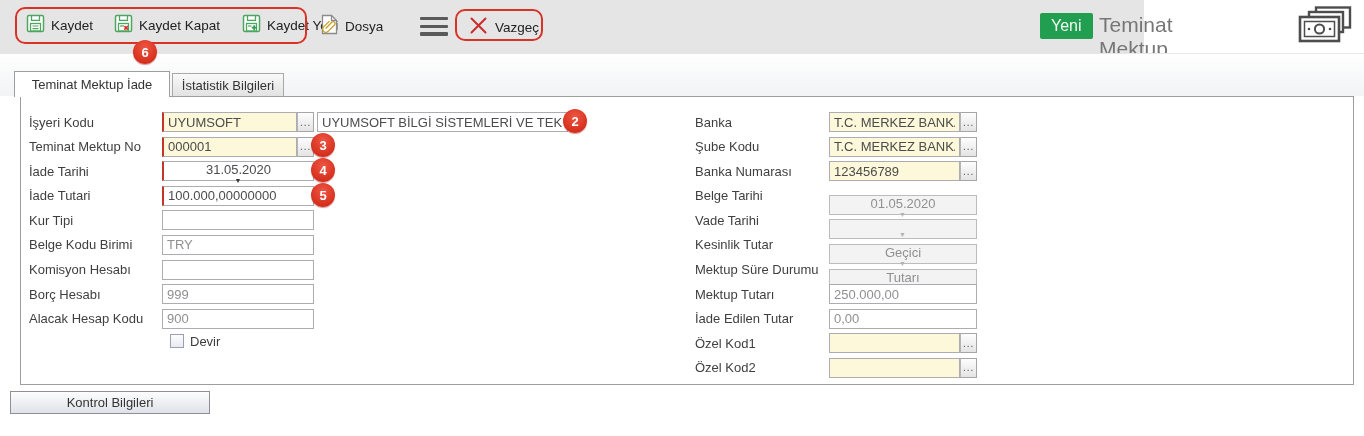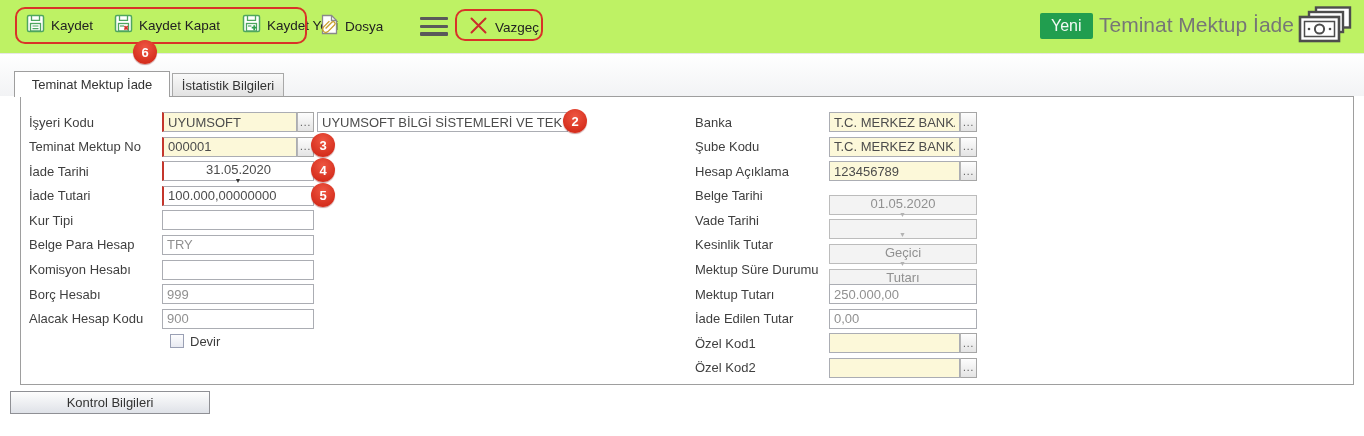--- a/index.html
+++ b/index.html
@@ -1,21 +1,21 @@
 <!DOCTYPE html>
 <html><head>
 <meta charset="utf-8">
 <style>
   * { box-sizing: border-box; }
   body {
     margin:0; width:1364px; height:436px; position:relative; overflow:hidden;
     background:#fff; font-family:"Liberation Sans", sans-serif; font-size:13px; color:#3c3c3c;
   }
   
-  .toolbar { position:absolute; top:0; left:0; width:1364px; height:53px; background:#bef264; }
+  .toolbar { position:absolute; top:0; left:0; width:1144px; height:53px; background:#e5e5e5; }
   .red-box { position:absolute; border:2px solid #d93328; border-radius:10px; pointer-events:none; z-index:4; }
   .box-save { left:15px; top:7px; width:292px; height:37px; }
   .box-cancel { left:455px; top:9px; width:88px; height:32px; }
   .tb-btn { position:absolute; top:12px; display:flex; align-items:center; gap:6px;
             background:none; border:none; font-family:inherit; font-size:13.5px; color:#222; cursor:pointer; padding:2px 4px; }
   .btn-save { left:22px; } .btn-save-close { left:110px; } .btn-save-new { left:238px; }
   .btn-file { left:316px; }
   .menu-icon { position:absolute; left:420px; top:17px; width:28px; cursor:pointer; }
   .menu-icon div { height:3.4px; background:#5a5a5a; border-radius:1px; margin-bottom:4.2px; }
   .btn-cancel { left:464px; top:13px; }
@@ -208,21 +208,21 @@
     </div>
 
     <div class="row">
       <span class="lbl">Kur Tipi</span>
       <span class="fld w-std">
         <input value="" style="">
       </span>
     </div>
 
     <div class="row muted">
-      <span class="lbl">Belge Para Hesap</span>
+      <span class="lbl">Belge Kodu Birimi</span>
       <span class="fld w-std">
         <input value="TRY" style="">
       </span>
     </div>
 
     <div class="row">
       <span class="lbl">Komisyon Hesabı</span>
       <span class="fld w-std">
         <input value="" style="">
       </span>
@@ -261,21 +261,21 @@
 
     <div class="row">
       <span class="lbl">Şube Kodu</span>
       <span class="fld yellow w-right">
         <input value="T.C. MERKEZ BANKASI" style="">
         <span class="dots">...</span>
       </span>
     </div>
 
     <div class="row">
-      <span class="lbl">Hesap Açıklama</span>
+      <span class="lbl">Banka Numarası</span>
       <span class="fld yellow w-right">
         <input value="123456789" style="">
         <span class="dots">...</span>
       </span>
     </div>
 
     <div class="row">
       <span class="lbl">Belge Tarihi</span>
       <span class="fld w-right">
         <span class="drop dis">

